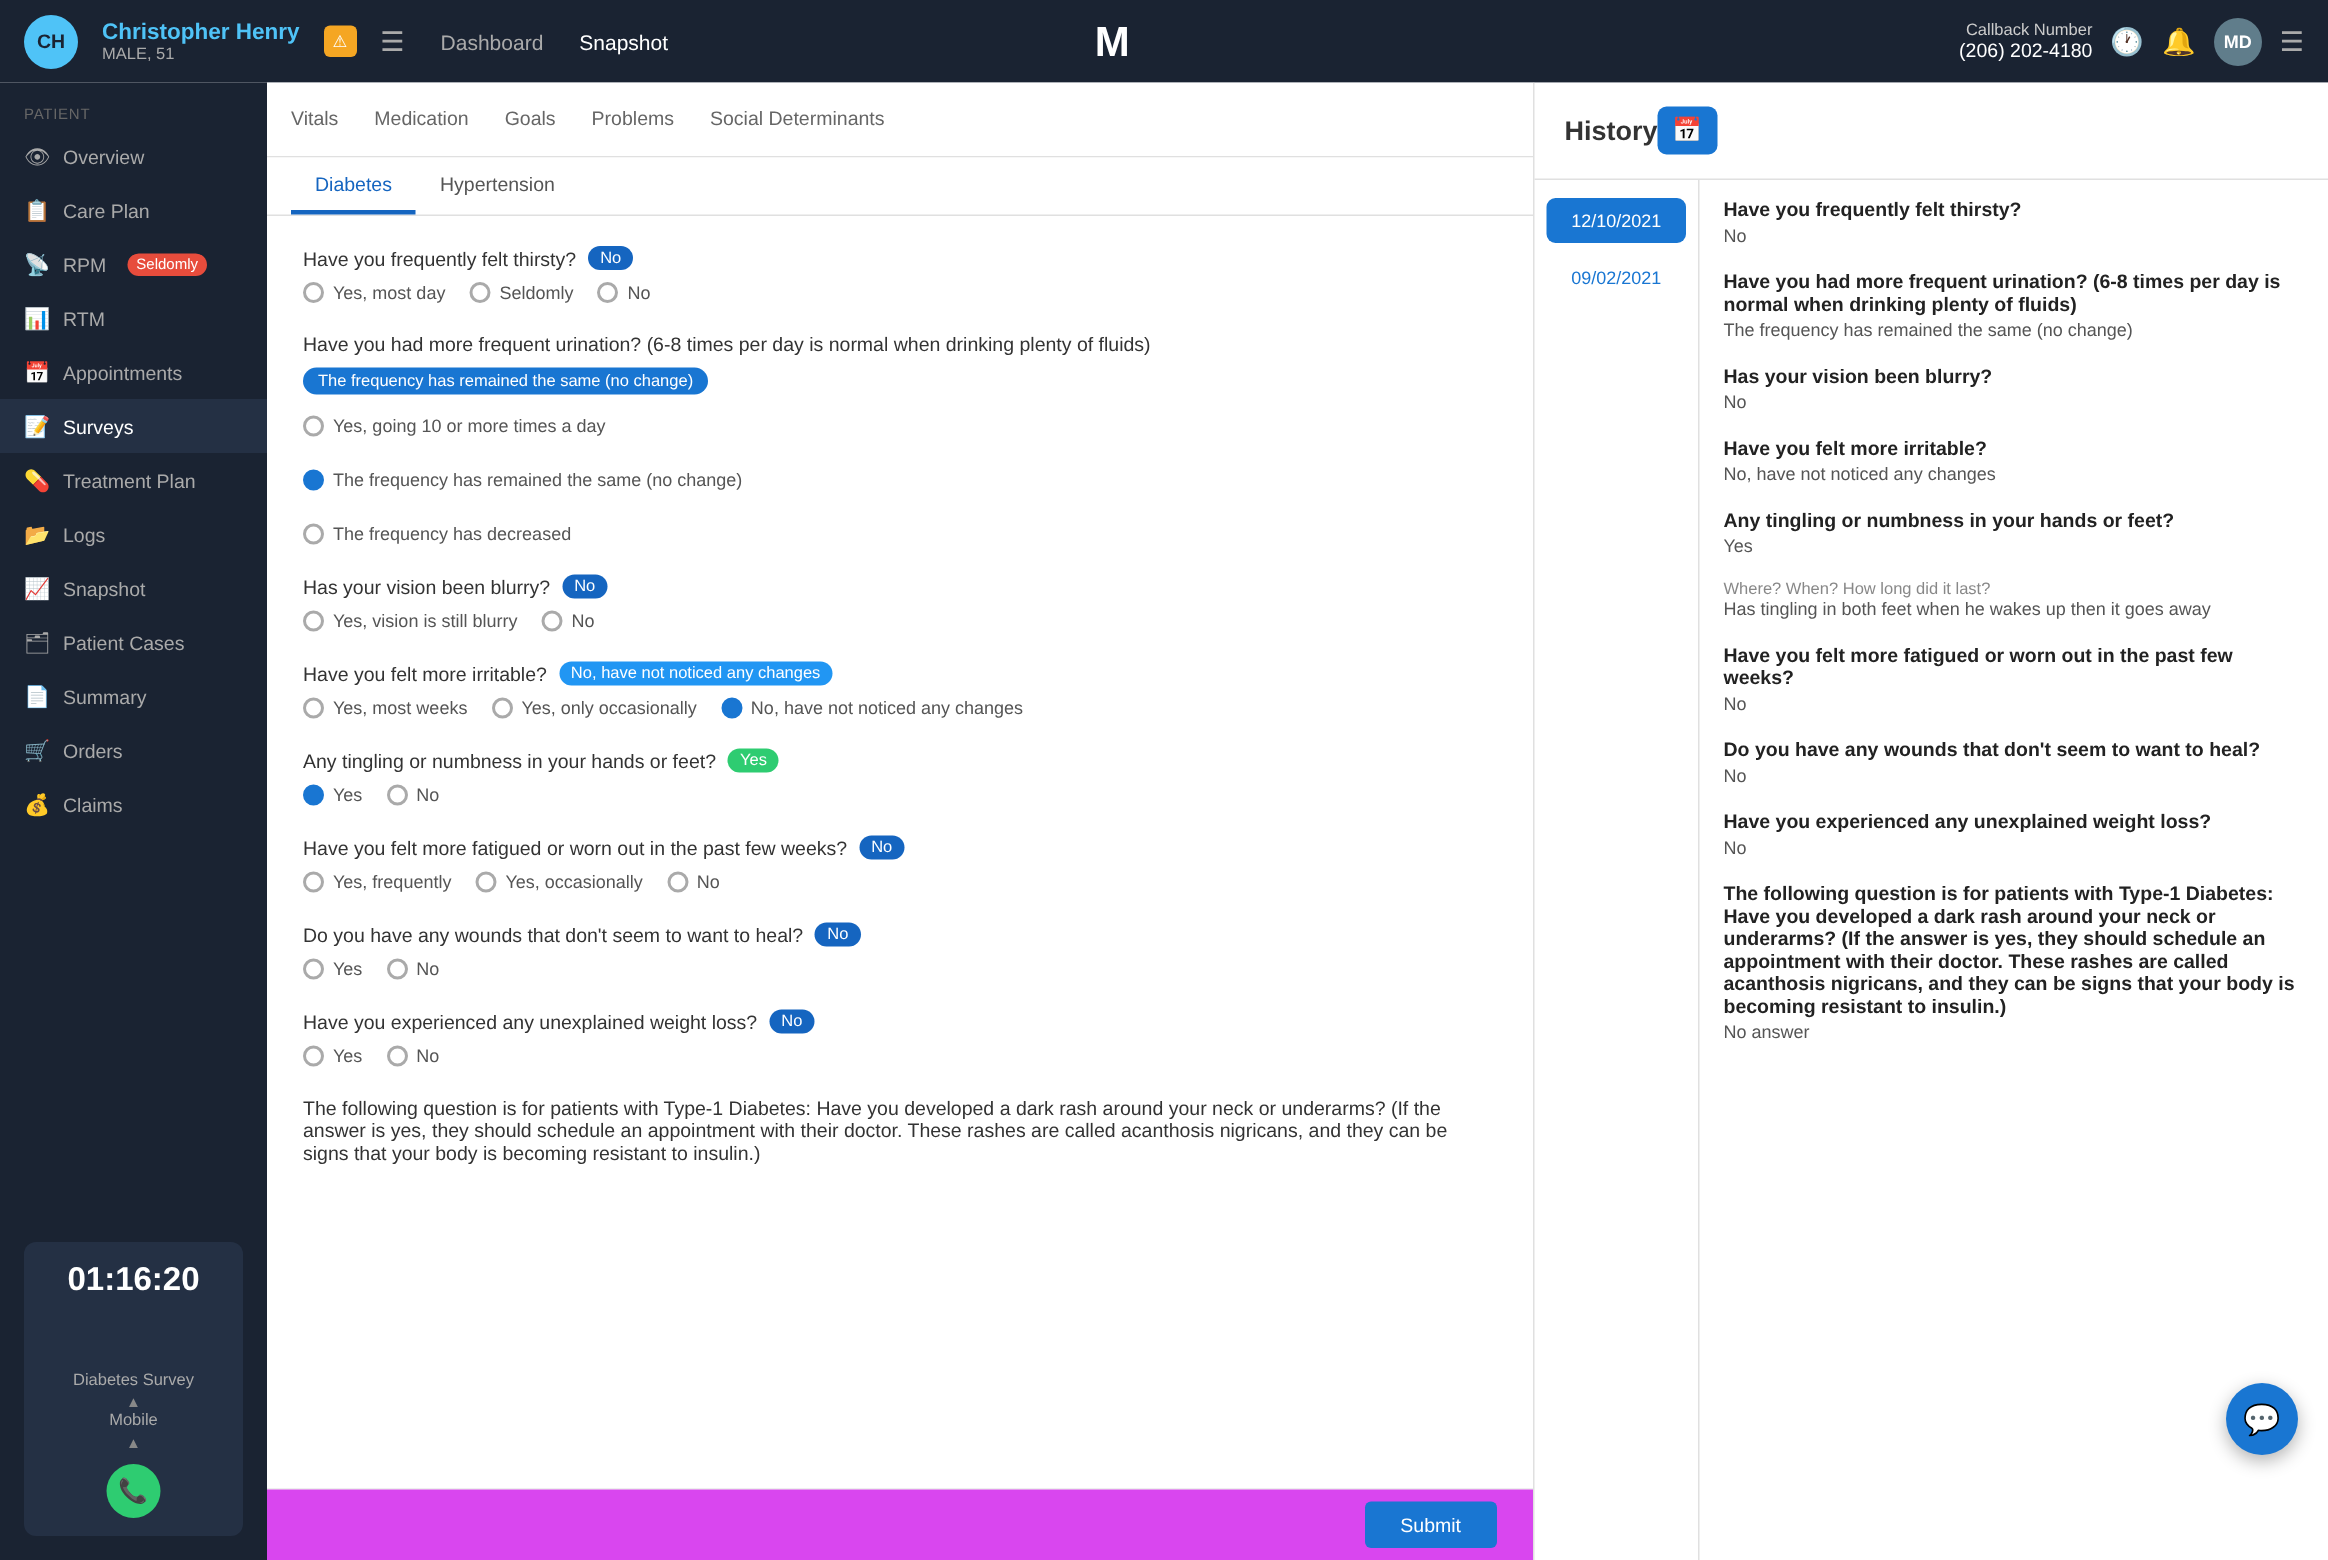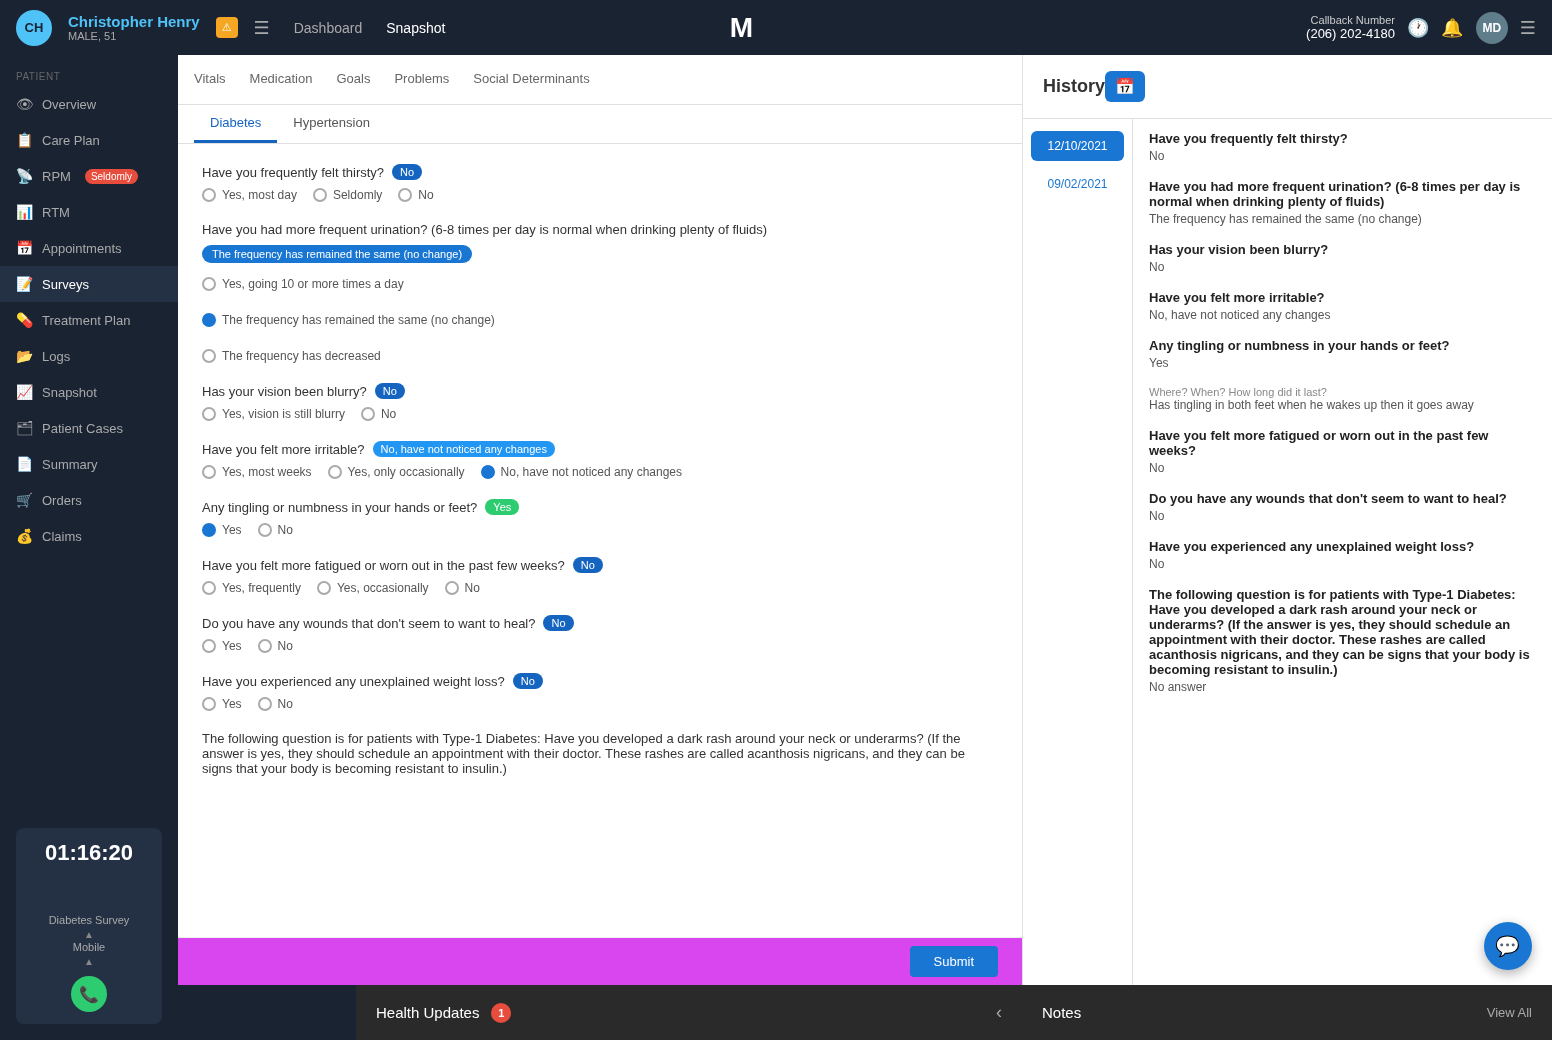--- a/index.html
+++ b/index.html
@@ -449,29 +449,17 @@
             <div class="history-entry">
               <div class="history-q">The following question is for patients with Type-1 Diabetes: Have you developed a dark rash around your neck or underarms? (If the answer is yes, they should schedule an appointment with their doctor. These rashes are called acanthosis nigricans, and they can be signs that your body is becoming resistant to insulin.)</div>
               <div class="history-a">No answer</div>
             </div>
           </div>
         </div>
       </div>
 
     </div>
 
-    <div class="bottom-area">
-      <div class="bottom-left"></div>
-      <div class="bottom-health">
-        <span>Health Updates</span>
-        <span class="health-badge">1</span>
-        <span class="chevron-left">‹</span>
-      </div>
-      <div class="bottom-notes">
-        <span>Notes</span>
-        <span class="view-all">View All</span>
-      </div>
-    </div>
 
   </div>
 </div>
 
 <div class="fab">💬</div>
 
 </body></html>

